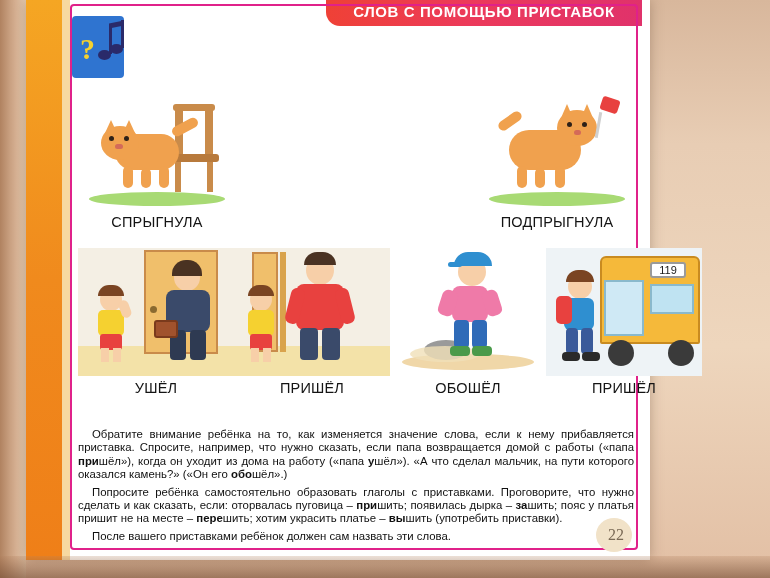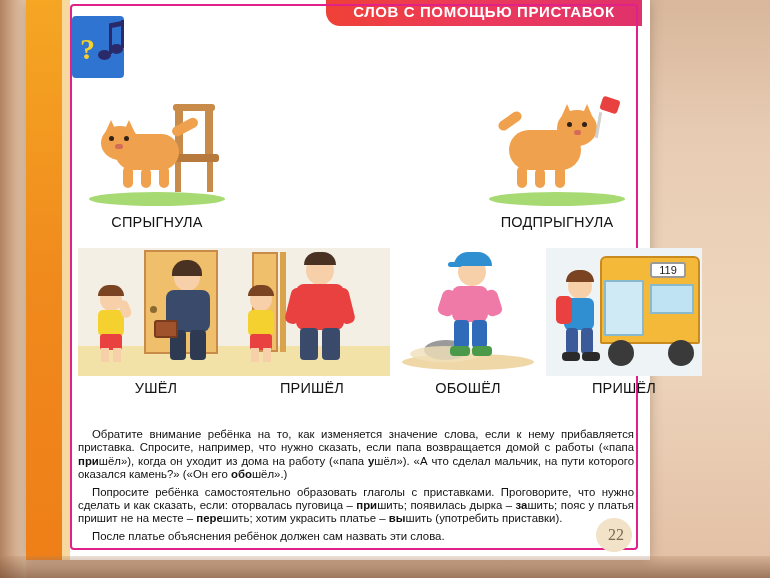--- a/index.html
+++ b/index.html
@@ -431,21 +431,21 @@
           <div class="r" style="left:16px;top:104px;width:18px;height:9px;background:#2a2a2a;border-radius:4px;"></div>
           <div class="r" style="left:36px;top:104px;width:18px;height:9px;background:#2a2a2a;border-radius:4px;"></div>
         </div>
         <div class="caption">ПРИШЁЛ</div>
       </div>
     </div>
 
     <div class="text-block">
       <p class="ind"><span>Обратите внимание ребёнка на то, как изменяется значение слова, если к нему прибавляется приставка. Спросите, например, что нужно сказать, если папа возвращается домой с работы («папа </span><b>при</b><span>шёл»), когда он уходит из дома на работу («папа </span><b>у</b><span>шёл»). «А что сделал мальчик, на пути которого оказался камень?» («Он его </span><b>обо</b><span>шёл».)</span></p>
       <p class="ind"><span>Попросите ребёнка самостоятельно образовать глаголы с приставками. Проговорите, что нужно сделать и как ска</span><span>зать, если: оторвалась пуговица – </span><b>при</b><span>шить; появилась дырка – </span><b>за</b><span>шить; пояс у платья пришит не на месте – </span><b>пере</b><span>шить;  хотим украсить платье – </span><b>вы</b><span>шить (употребить приставки).</span></p>
-      <p class="ind">После платье объяснения ребёнок должен сам назвать эти слова.</p>
+      <p class="ind">После вашего приставками ребёнок должен сам назвать эти слова.</p>
     </div>
 
     <div class="page-number-circle"></div>
     <div class="page-number">22</div>
   </div>
 
   <div class="book-bottom-edge"></div>
 </div>
 
 </body></html>

